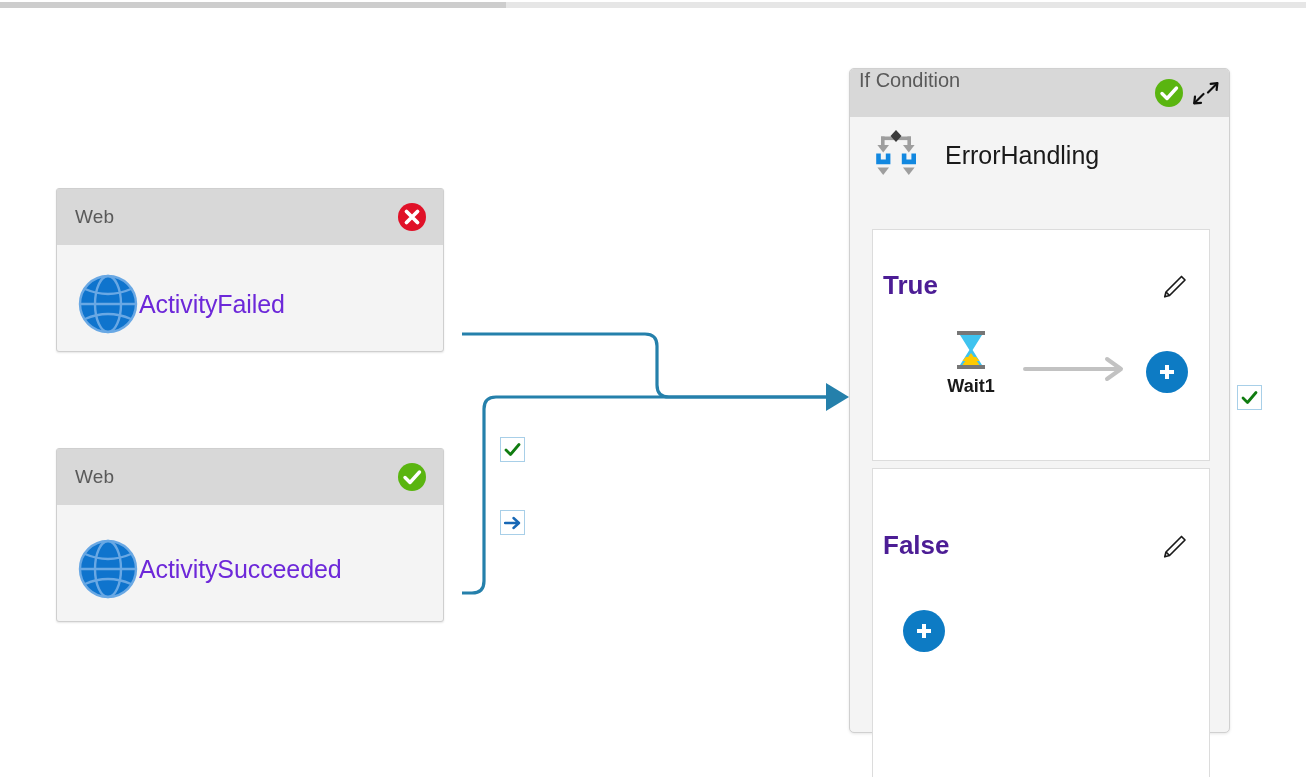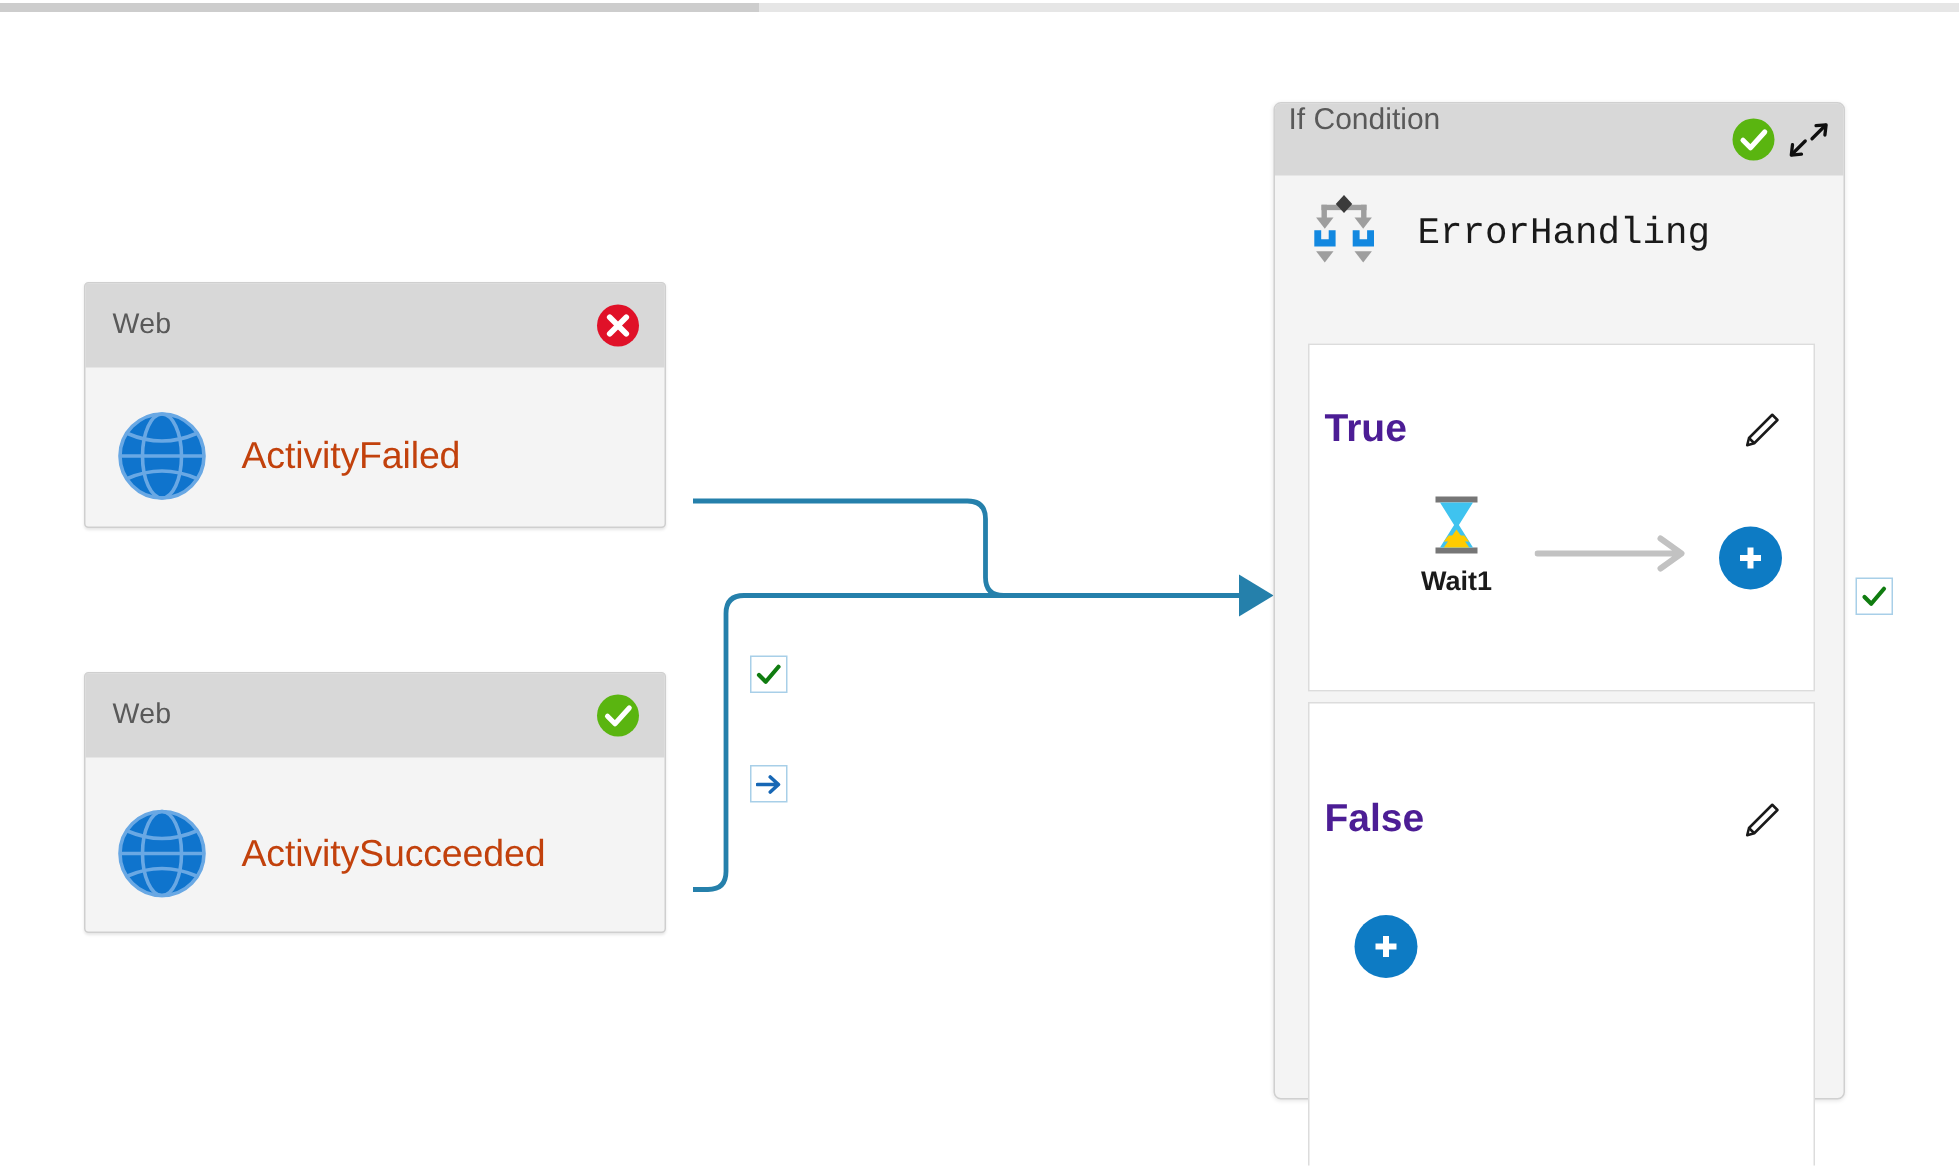--- a/index.html
+++ b/index.html
@@ -86,23 +86,22 @@
 
   .card-body {
     display: flex;
     align-items: center;
     height: calc(100% - 44px);
     padding-left: 20px;
     box-sizing: border-box;
   }
   .globe-icon { width: 62px; height: 62px; flex: none; }
   .card-label {
-    margin-left: 22px;
     font-size: 25px;
-    color: #c2410c;
+    color: #6d28d9;
     letter-spacing: -0.1px;
   }
 
   
   .handle {
     position: absolute;
     width: 25px;
     height: 25px;
     background: #ffffff;
     border: 1px solid #a8cfe8;
@@ -155,21 +154,20 @@
     align-items: center;
     height: 76px;
     padding-left: 18px;
     box-sizing: border-box;
   }
   .branch-icon { width: 56px; height: 56px; flex: none; }
   .if-name {
     margin-left: 21px;
     font-size: 25px;
     color: #1a1a1a;
-    font-family: Liberation Mono, monospace;
   }
 
   .branch-box {
     position: absolute;
     left: 22px;
     width: 338px;
     background: #ffffff;
     border: 1px solid #dcdcdc;
     box-sizing: border-box;
   }

